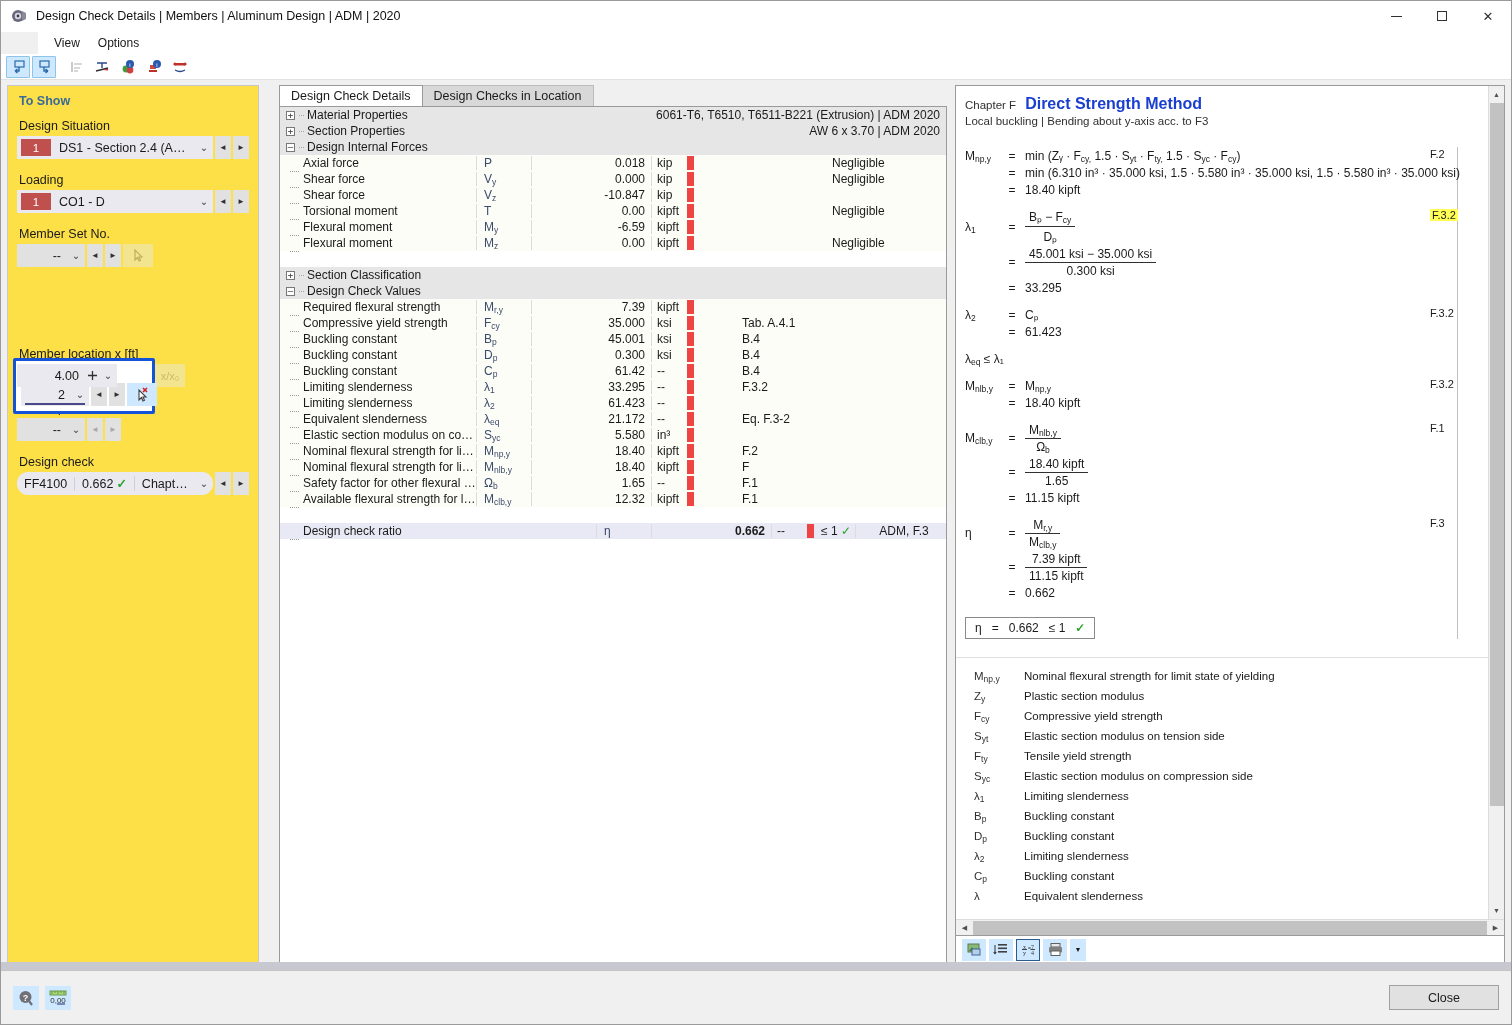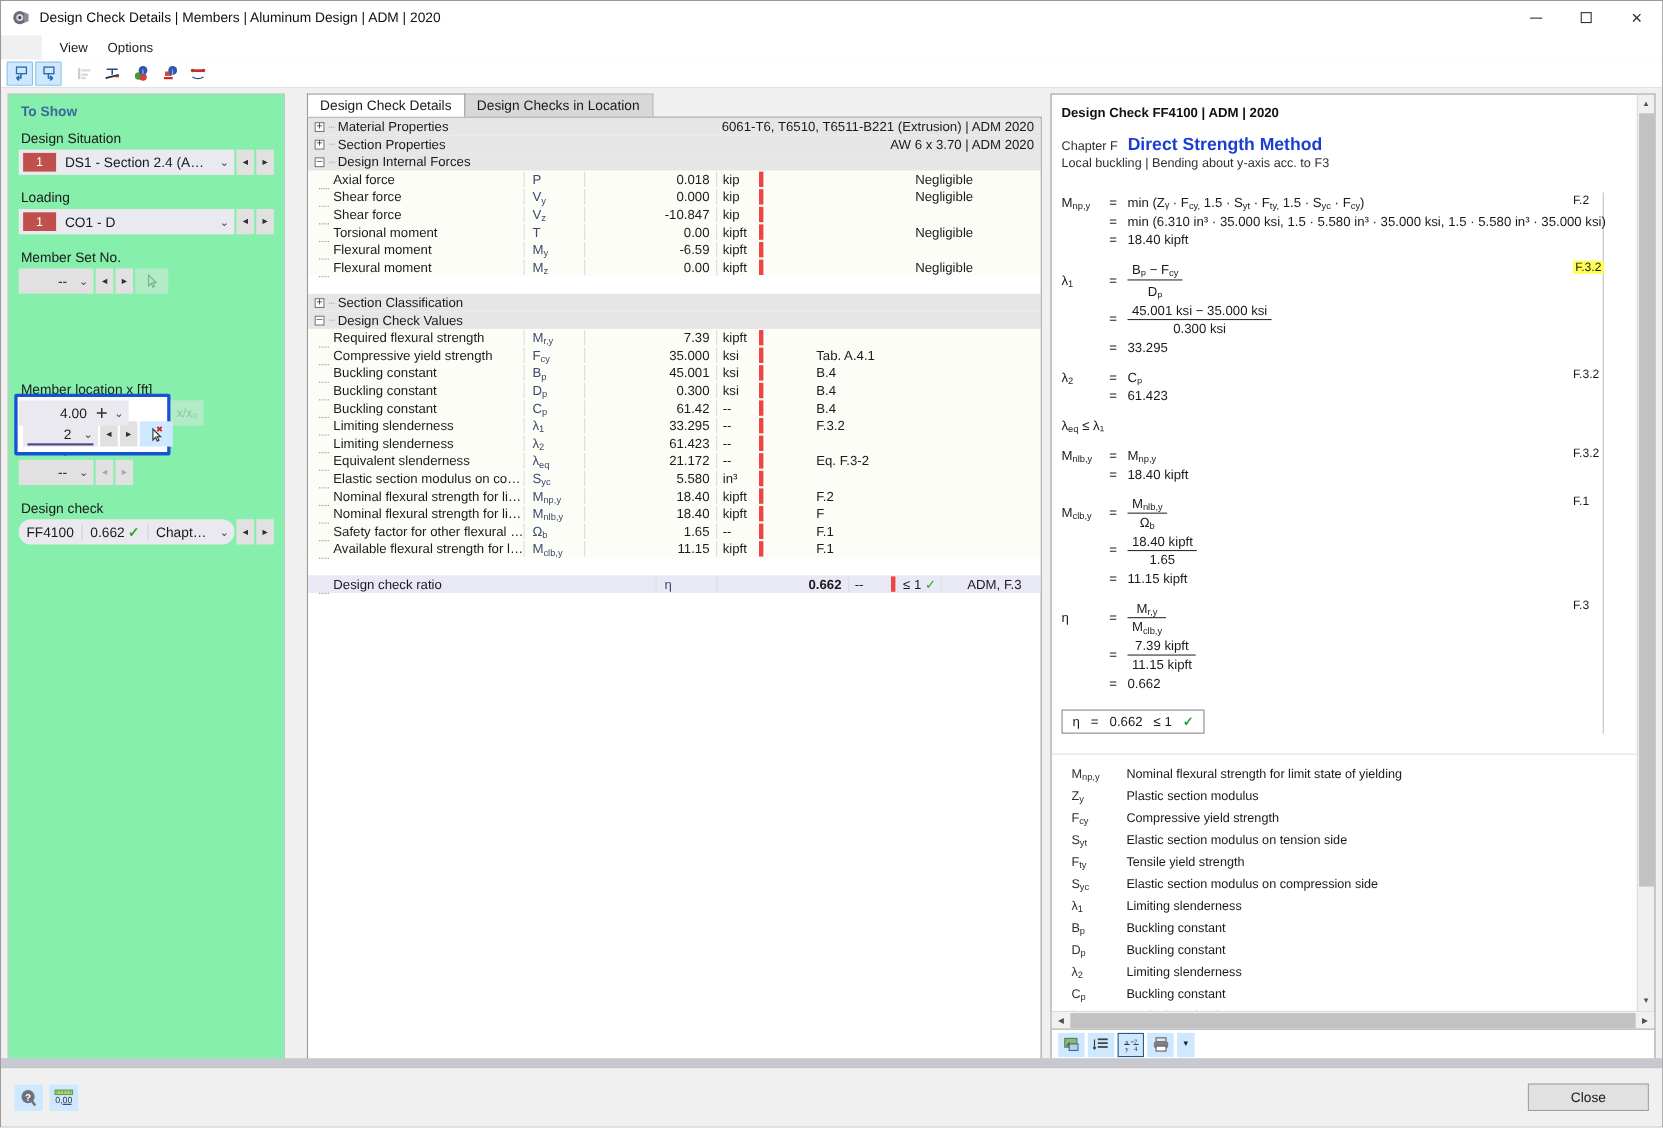--- a/index.html
+++ b/index.html
@@ -73,21 +73,21 @@
     display: flex;
     padding: 5px 6px 0 6px;
     gap: 0;
     background: #f0f0f0;
     min-height: 0;
   }
 
   
   .leftpanel {
     width: 252px; flex: 0 0 252px;
-    background: #86efac;
+    background: #fde047;
     border: 1px solid #c8c8c8;
     padding: 7px 9px 0 9px;
     position: relative;
     margin-bottom: 60px;
   }
   .section-title {
     color: #3a6a9a; font-size: 12.5px; font-weight: bold;
     margin: 1px 0 11px 2px;
   }
   .field-label { font-size: 12.5px; margin: 0 0 3px 2px; color: #1a1a1a; }
@@ -194,21 +194,21 @@
     position: absolute; left: 9px; top: 0; bottom: 0; width: 1px;
     border-left: 1px dotted #9a9a9a;
   }
   .c-indent .tree-h {
     position: absolute; left: 10px; top: 8px; width: 9px; height: 1px;
     border-top: 1px dotted #9a9a9a;
   }
   .c-desc { flex: 1 1 auto; min-width: 0; padding-left: 2px; white-space: nowrap; overflow: hidden; text-overflow: ellipsis; border-right: 1px solid #dcdcdc; }
   .c-sym { width: 55px; flex: 0 0 55px; padding-left: 7px; border-right: 1px solid #dcdcdc; color: #3a4a6a; }
   .c-val { width: 120px; flex: 0 0 120px; padding-right: 6px; text-align: right; border-right: 1px solid #dcdcdc; }
-  .c-unit { width: 42px; flex: 0 0 42px; padding-left: 5px; border-right: 4px solid #ef4444; }
+  .c-unit { width: 42px; flex: 0 0 42px; padding-left: 5px; border-right: 7px solid #ef4444; }
   .c-cmp { width: 42px; flex: 0 0 42px; padding-right: 4px; text-align: right; border-right: 1px solid #dcdcdc; }
   .c-ref { flex: 0 0 90px; padding-left: 6px; }
   .c-note { flex: 0 0 120px; padding-left: 6px; }
 
   sub { font-size: 8.5px; vertical-align: baseline; position: relative; top: 2px; }
 
   
   .rightwrap {
     width: 550px; flex: 0 0 550px;
     display: flex; flex-direction: column;
@@ -772,21 +772,21 @@
               <span class="c-ref">F.1</span>
               <span class="c-note"></span>
             </div>
             <div class="drow">
               <span class="c-indent">
                 <span class="tree-v"></span>
                 <span class="tree-h"></span>
               </span>
               <span class="c-desc">Available flexural strength for limit state of local buckling</span>
               <span class="c-sym">M<sub>clb,y</sub></span>
-              <span class="c-val">11.15</span>
+              <span class="c-val">12.32</span>
               <span class="c-unit">kipft</span>
               <span class="c-cmp"></span>
               <span class="c-ref">F.1</span>
               <span class="c-note"></span>
             </div>
             <div class="drow blank">
               <span class="c-indent">
                 <span class="tree-v"></span>
               </span>
             </div>
@@ -801,21 +801,20 @@
               <span class="c-cmp" style="font-weight:normal;">≤ 1 <span style="color:#2aa32a;">✓</span></span>
               <span class="c-ref" style="font-weight:normal;text-align:center;">ADM, F.3</span>
             </div>
           </div>
       </div>
     </div>
 
     <div class="rightwrap">
       <div class="rightpanel">
         <div class="rp-scroll">
-          <div class="rp-title">Design Check FF4100 | ADM | 2020</div>
           <div class="rp-chapter">
             <span class="ch">Chapter F</span>
             <span class="meth">Direct Strength Method</span>
           </div>
           <div class="rp-sub">Local buckling | Bending about y-axis acc. to F3</div>
 
           <div id="formula-body" style="position:relative;"><div class="vrule"></div><div class="eq-block" style="margin-bottom: 10px; position: relative;">
                 <div class="eq-line">
                   <span class="eq-lhs">M<sub>np,y</sub></span>
                   <span class="eq-eq">=</span>

